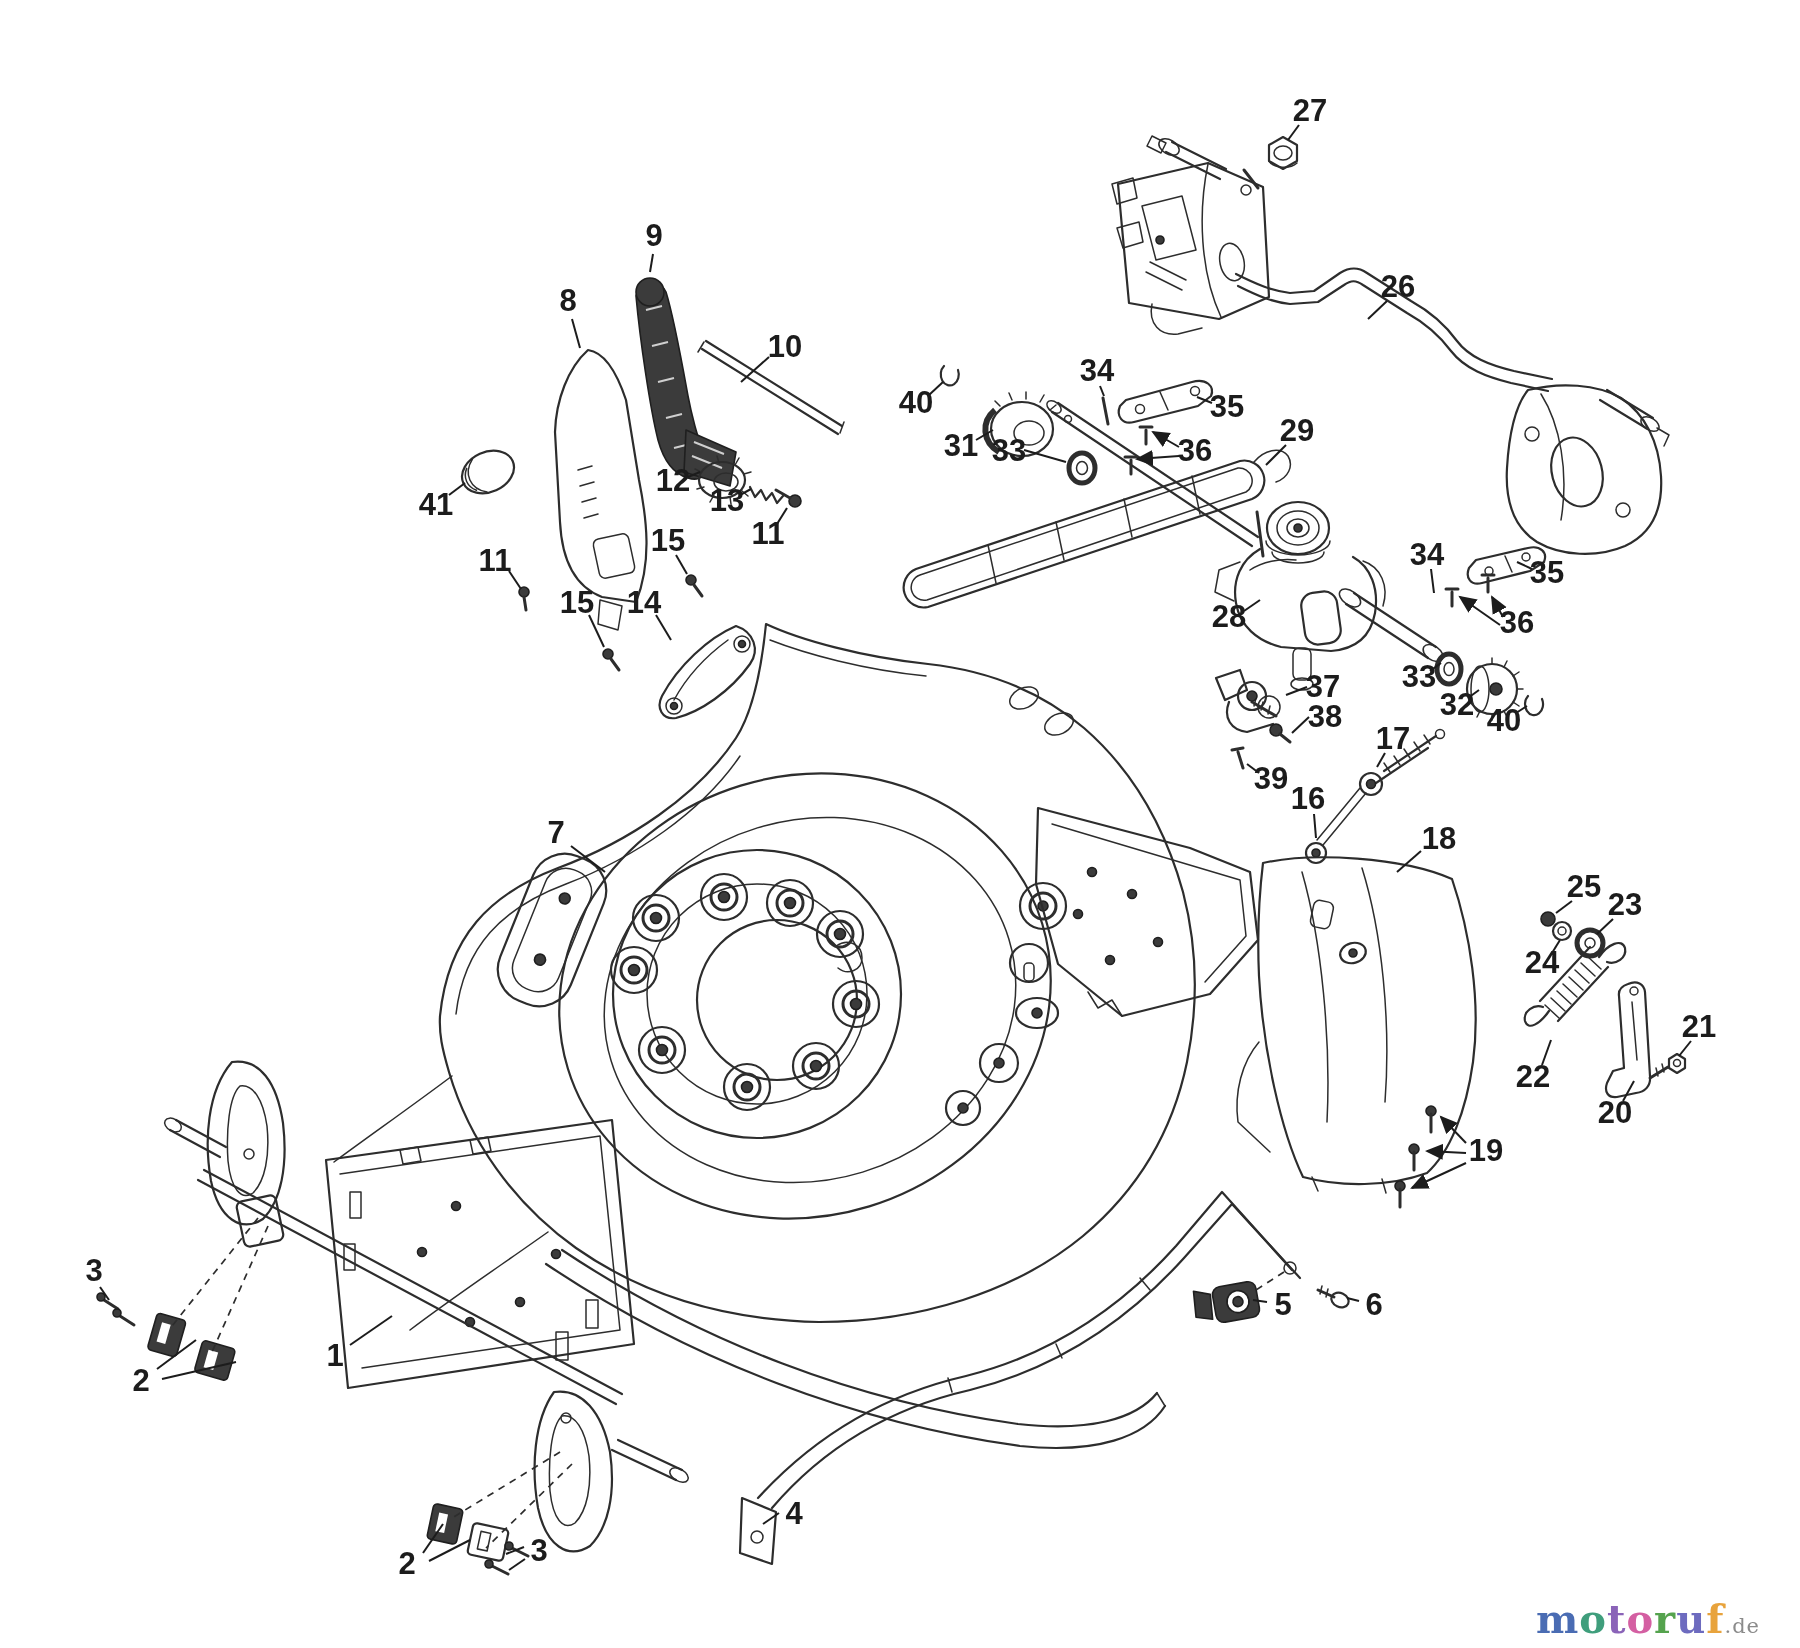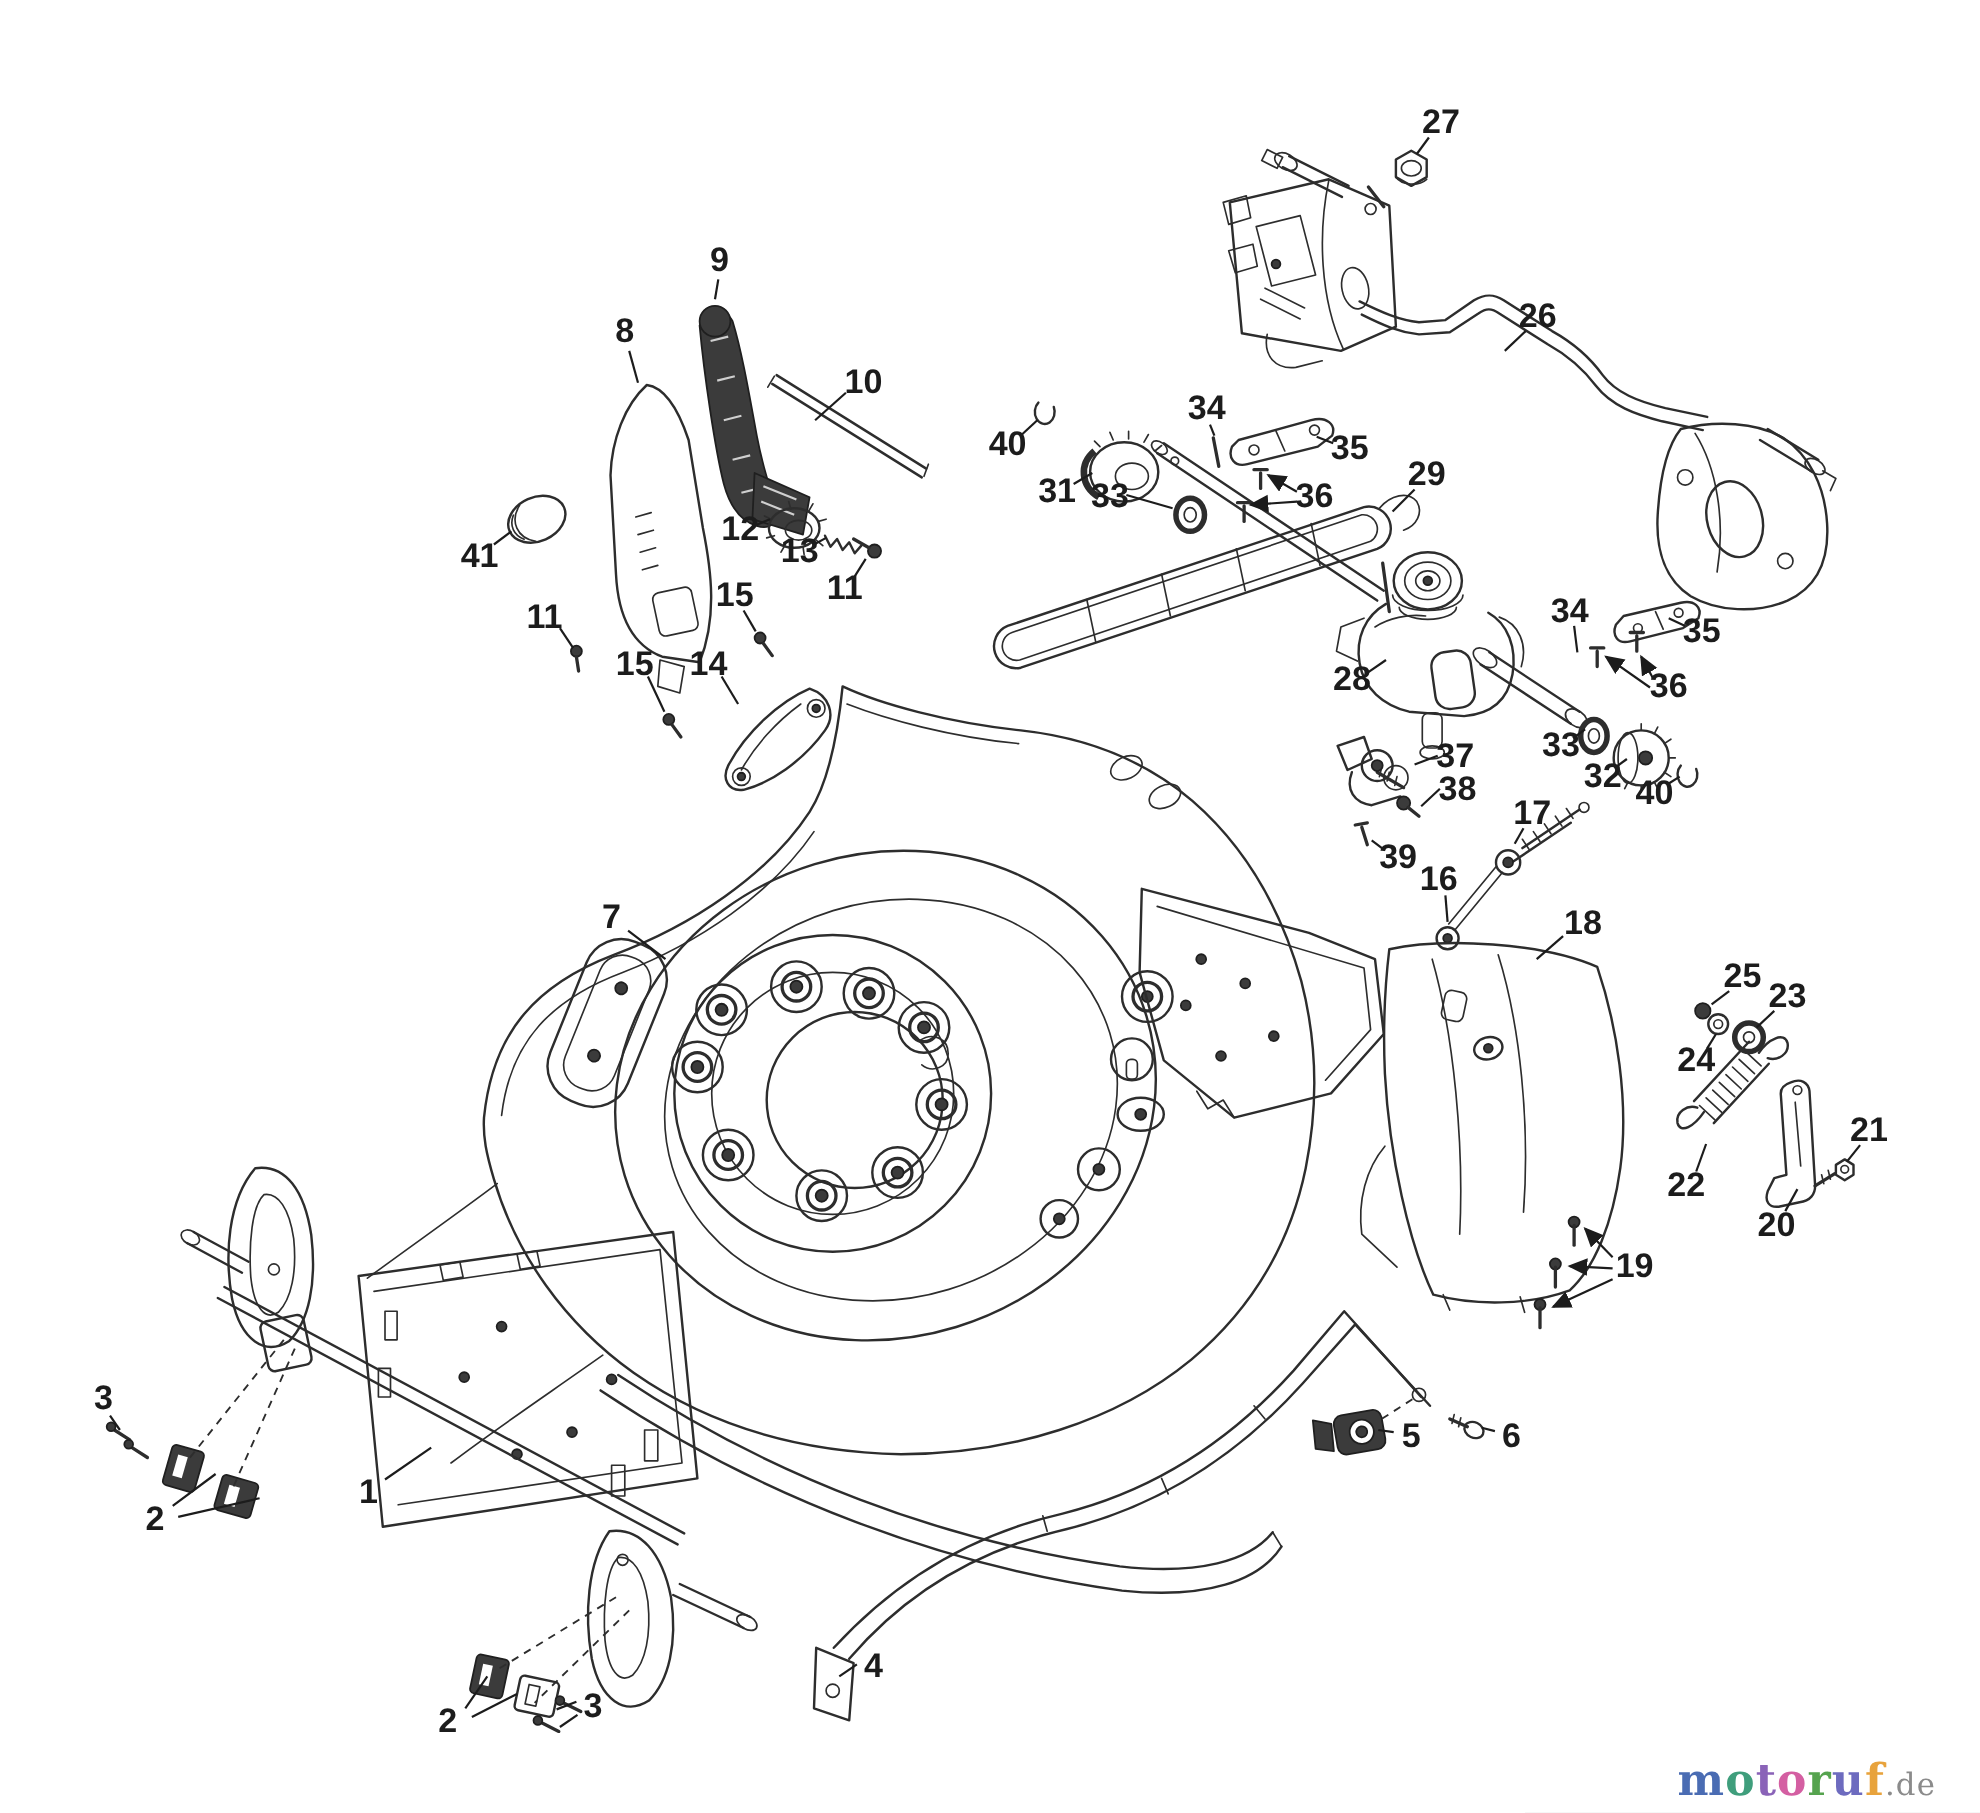--- a/index.html
+++ b/index.html
@@ -19,21 +19,21 @@
   .wh{fill:#ffffff;}
   .dash{fill:none;stroke:#2d2d2d;stroke-width:1.7;stroke-dasharray:7 6;}
   .lead{fill:none;stroke:#1c1c1c;stroke-width:2;}
   .plabel{font-family:"Liberation Sans", sans-serif;font-weight:700;font-size:31px;fill:#1c1c1c;}
   .watermark{
     position:absolute;right:40px;bottom:6px;
     font-family:"DejaVu Serif","Liberation Serif",serif;
     font-weight:700;font-size:40px;letter-spacing:1px;
     user-select:none;
   }
-  .watermark .suffix{font-size:28px;font-weight:400;}
+  .watermark .suffix{font-size:21px;font-weight:400;}
 </style>
 </head>
 <body>
 
 <div class="stage" style="background: rgb(255, 255, 255);">
 <svg viewBox="0 0 1800 1648">
   <defs>
     <marker id="arr" markerWidth="10" markerHeight="10" refX="8" refY="4" orient="auto">
       <path d="M0,0 L9,4 L0,8 Z" fill="#1c1c1c"></path>
     </marker>

